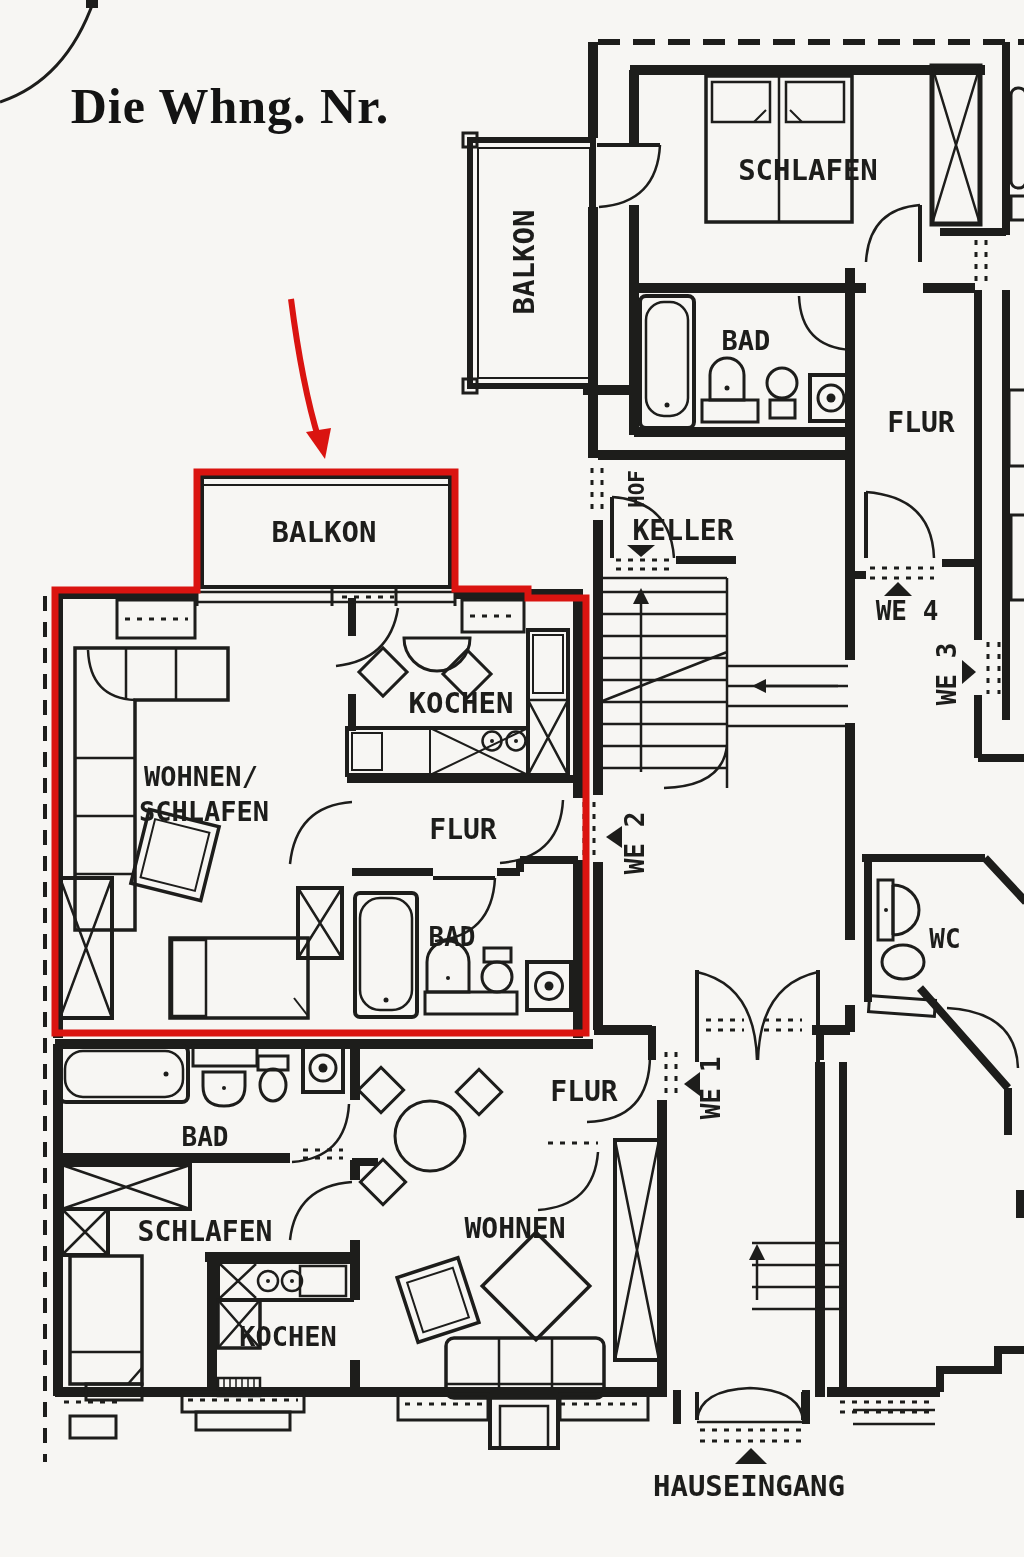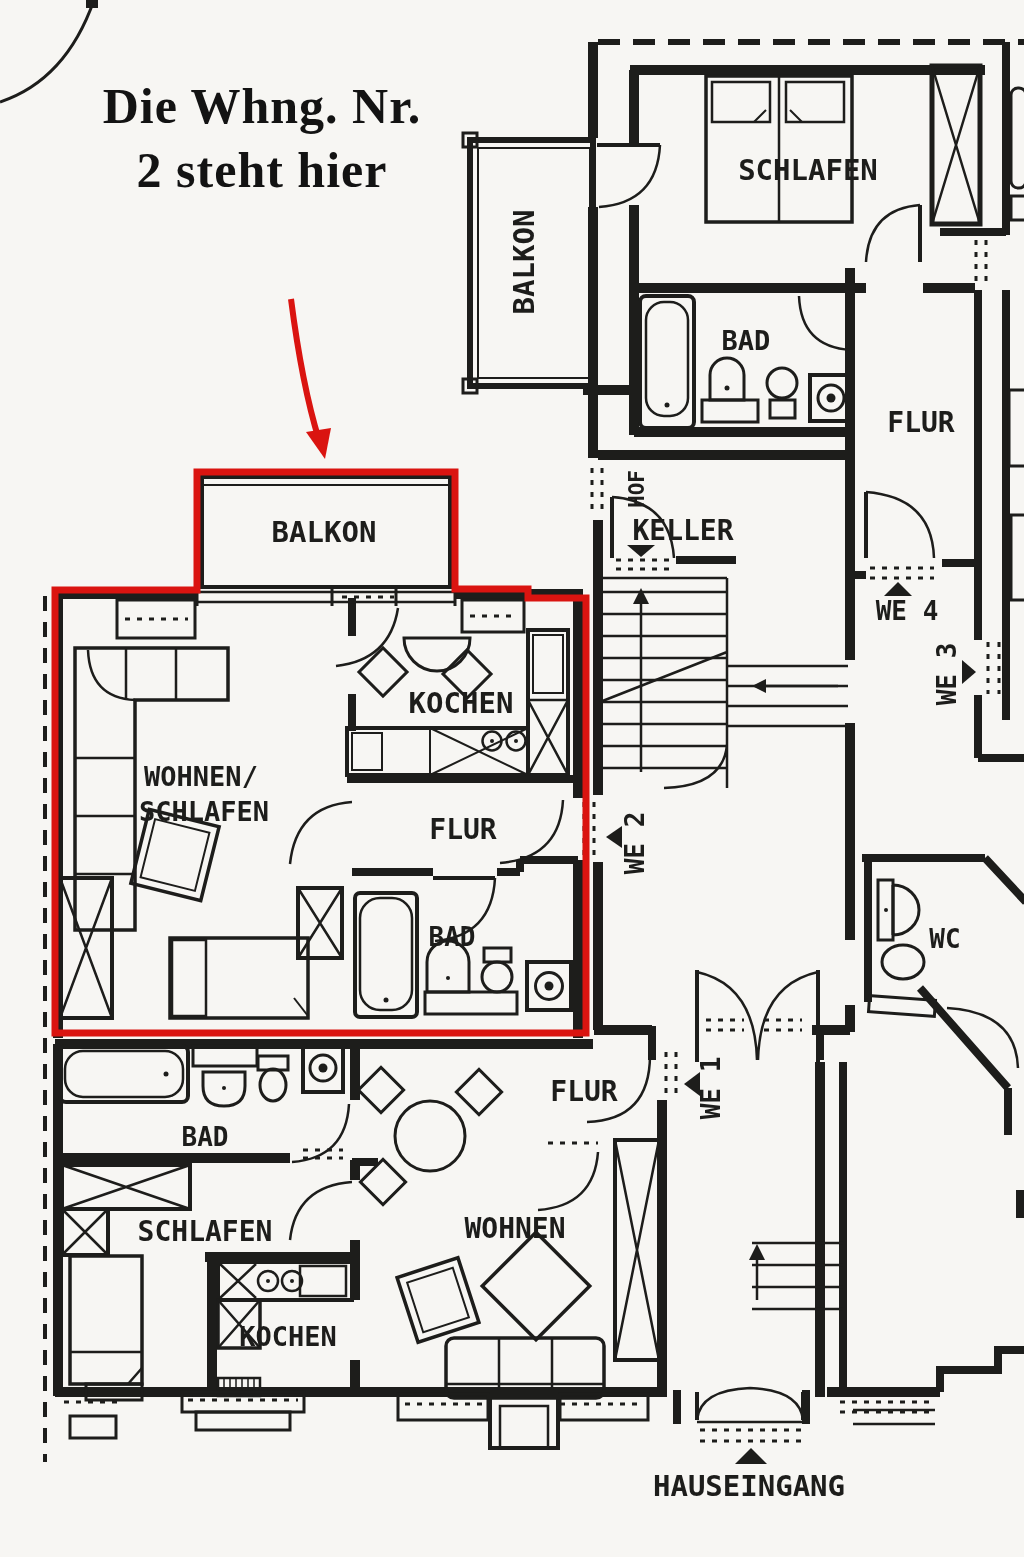--- a/index.html
+++ b/index.html
@@ -1,20 +1,20 @@
 <!DOCTYPE html>
 <html><head>
 <meta charset="utf-8">
 <style>
   html,body{margin:0;padding:0;background:#e9e9e7;}
   .page{position:relative;width:1024px;height:1557px;background:#f7f6f3;overflow:hidden;
         font-family:"DejaVu Sans Mono",monospace;}
   svg{position:absolute;left:0;top:0;}
   .plan-label{font-family:"DejaVu Sans Mono",monospace;font-weight:700;fill:#1d1d1b;}
-  .annotation{position:absolute;left:40px;top:74px;width:444px;text-align:center;
+  .annotation{position:absolute;left:8px;top:74px;width:444px;text-align:center;
       font-family:"Liberation Serif",serif;font-weight:700;font-size:50px;line-height:64px;
       color:#131313;letter-spacing:1px;}
 </style>
 </head>
 <body>
 
 <div class="page">
 <svg width="1024" height="1557" viewBox="0 0 1024 1557">
 
   <g stroke="#1d1d1b" fill="none">
@@ -287,15 +287,14 @@
   <g stroke="#da1410" fill="none">
     <path stroke-width="7" d="
       M197,590 L55,590 L55,1033 L586,1033 L586,598 L528,598 L528,589 L455,589 L455,472 L197,472 Z"></path>
     <path stroke-width="6" d="M291,299 Q302,385 319,440"></path>
   </g>
   <polygon fill="#da1410" points="306,432 331,428 325,459"></polygon>
 </svg>
 
   <div class="annotation">
     <div>Die Whng. Nr.</div>
-    <div>2 steht hier</div>
   </div>
 </div>
 
 </body></html>

